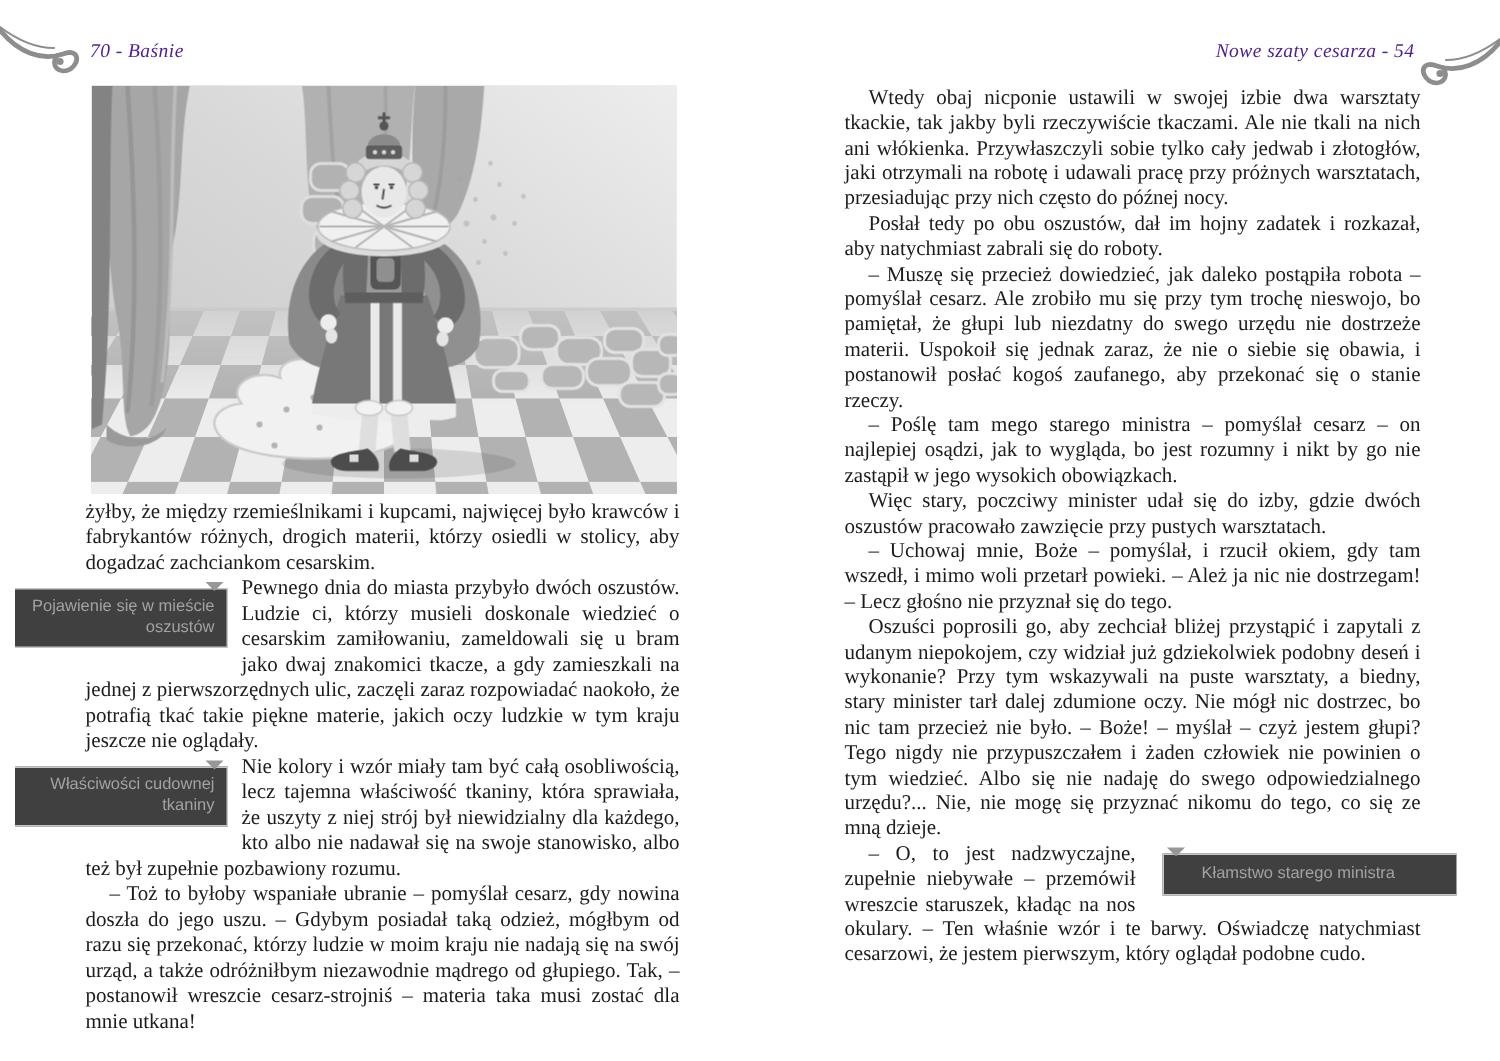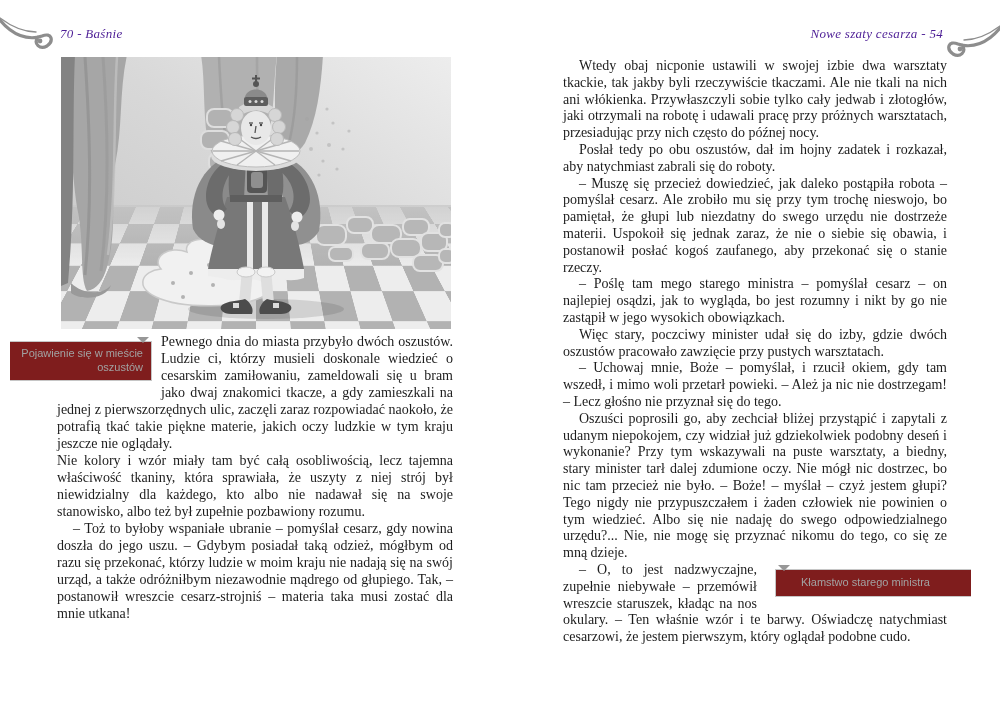--- a/index.html
+++ b/index.html
@@ -31,21 +31,21 @@
   .body-text p.cont  { text-indent:0; }
   .body-text p.noind { text-indent:0; }
 
   
   .nf { position:relative; }
   .nf-left  { float:left;  width:95px;  height:66px; margin-right:9px; }
   .nf-right { float:right; width:172px; height:50px; margin-left:8px;padding-left:10px; }
   .note-box {
     position:absolute; box-sizing:border-box;
     font-family:"Liberation Sans", sans-serif; font-size:11px; line-height:13.5px;
-    color:#a2a2a2; background:#7f1d1d;
+    color:#a2a2a2; background:#404040;
   }
   .nb-left {
     left:-47px; top:8px; width:142px; text-align:right;
     border-top:1px solid #c6c6c6; border-right:1px solid #c6c6c6; border-bottom:1px solid #c6c6c6;
     padding:5px 8px 6px 4px;
   }
   .nb-right {
     right:-24px; top:7px; width:196px; text-align:left;
     border-top:1px solid #c6c6c6; border-left:1px solid #c6c6c6; border-bottom:1px solid #c6c6c6;
     padding:6px 4px 7px 9px;
@@ -246,32 +246,38 @@
           <ellipse cx="205" cy="215" rx="9" ry="5" fill="#f2f2f2" stroke="#c9c9c9"></ellipse>
           <path d="M184,242 C177,244 166,244 161,248 C157,252 162,257 170,257 L191,257 C193,252 190,246 184,242 Z" fill="#4c4c4c"></path>
           <path d="M206,242 C213,244 224,244 229,248 C233,252 228,257 220,257 L199,257 C197,252 200,246 206,242 Z" fill="#4c4c4c"></path>
           <rect x="172" y="246" width="6" height="5" fill="#dddddd"></rect>
           <rect x="212" y="246" width="6" height="5" fill="#dddddd"></rect>
         </g>
       </svg>
     </div>
 
     <div class="body-text">
+      <p class="cont"><span>żyłby, że między rzemieślnikami i kupcami, najwięcej było krawców i fabrykantów różnych, drogich materii, którzy osiedli w stolicy, aby dogadzać zachciankom cesarskim.</span></p>
 
       <p class="noind">
         <span class="nf nf-left">
           <span class="note-box nb-left">
             <span class="tri tri-right"></span>
             <span class="note-text">Pojawienie się w mieście oszustów</span>
           </span>
         </span><span>Pewnego dnia do miasta przybyło dwóch oszustów. Ludzie ci, którzy musieli doskonale wiedzieć o cesarskim zamiłowaniu, zameldowali się u bram jako dwaj znakomici tkacze, a gdy zamieszkali na jednej z pierwszorzędnych ulic, zaczęli zaraz rozpowiadać naokoło, że potrafią tkać takie piękne materie, jakich oczy ludzkie w tym kraju jeszcze nie oglądały.</span>
       </p>
 
       <p class="noind">
-        <span>Nie kolory i wzór miały tam być całą osobliwością, lecz tajemna właściwość tkaniny, która sprawiała, że uszyty z niej strój był niewidzialny dla każdego, kto albo nie nadawał się na swoje stanowisko, albo też był zupełnie pozbawiony rozumu.</span>
+        <span class="nf nf-left">
+          <span class="note-box nb-left">
+            <span class="tri tri-right"></span>
+            <span class="note-text">Właściwości cudownej tkaniny</span>
+          </span>
+        </span><span>Nie kolory i wzór miały tam być całą osobliwością, lecz tajemna właściwość tkaniny, która sprawiała, że uszyty z niej strój był niewidzialny dla każdego, kto albo nie nadawał się na swoje stanowisko, albo też był zupełnie pozbawiony rozumu.</span>
       </p>
 
       <p><span>– Toż to byłoby wspaniałe ubranie – pomyślał cesarz, gdy nowina doszła do jego uszu. – Gdybym posiadał taką odzież, mógłbym od razu się przekonać, którzy ludzie w moim kraju nie nadają się na swój urząd, a także odróżniłbym niezawodnie mądrego od głupiego. Tak, – postanowił wreszcie cesarz-strojniś – materia taka musi zostać dla mnie utkana!</span></p>
     </div>
   </div>
 
   <div class="page pg-right">
     <div class="body-text">
       <p><span>Wtedy obaj nicponie ustawili w swojej izbie dwa warsztaty tkackie, tak jakby byli rzeczywiście tkaczami. Ale nie tkali na nich ani włókienka. Przywłaszczyli sobie tylko cały jedwab i złotogłów, jaki otrzymali na robotę i udawali pracę przy próżnych warsztatach, przesiadując przy nich często do późnej nocy.</span></p>
       <p><span>Posłał tedy po obu oszustów, dał im hojny zadatek i rozkazał, aby natychmiast zabrali się do roboty.</span></p>

